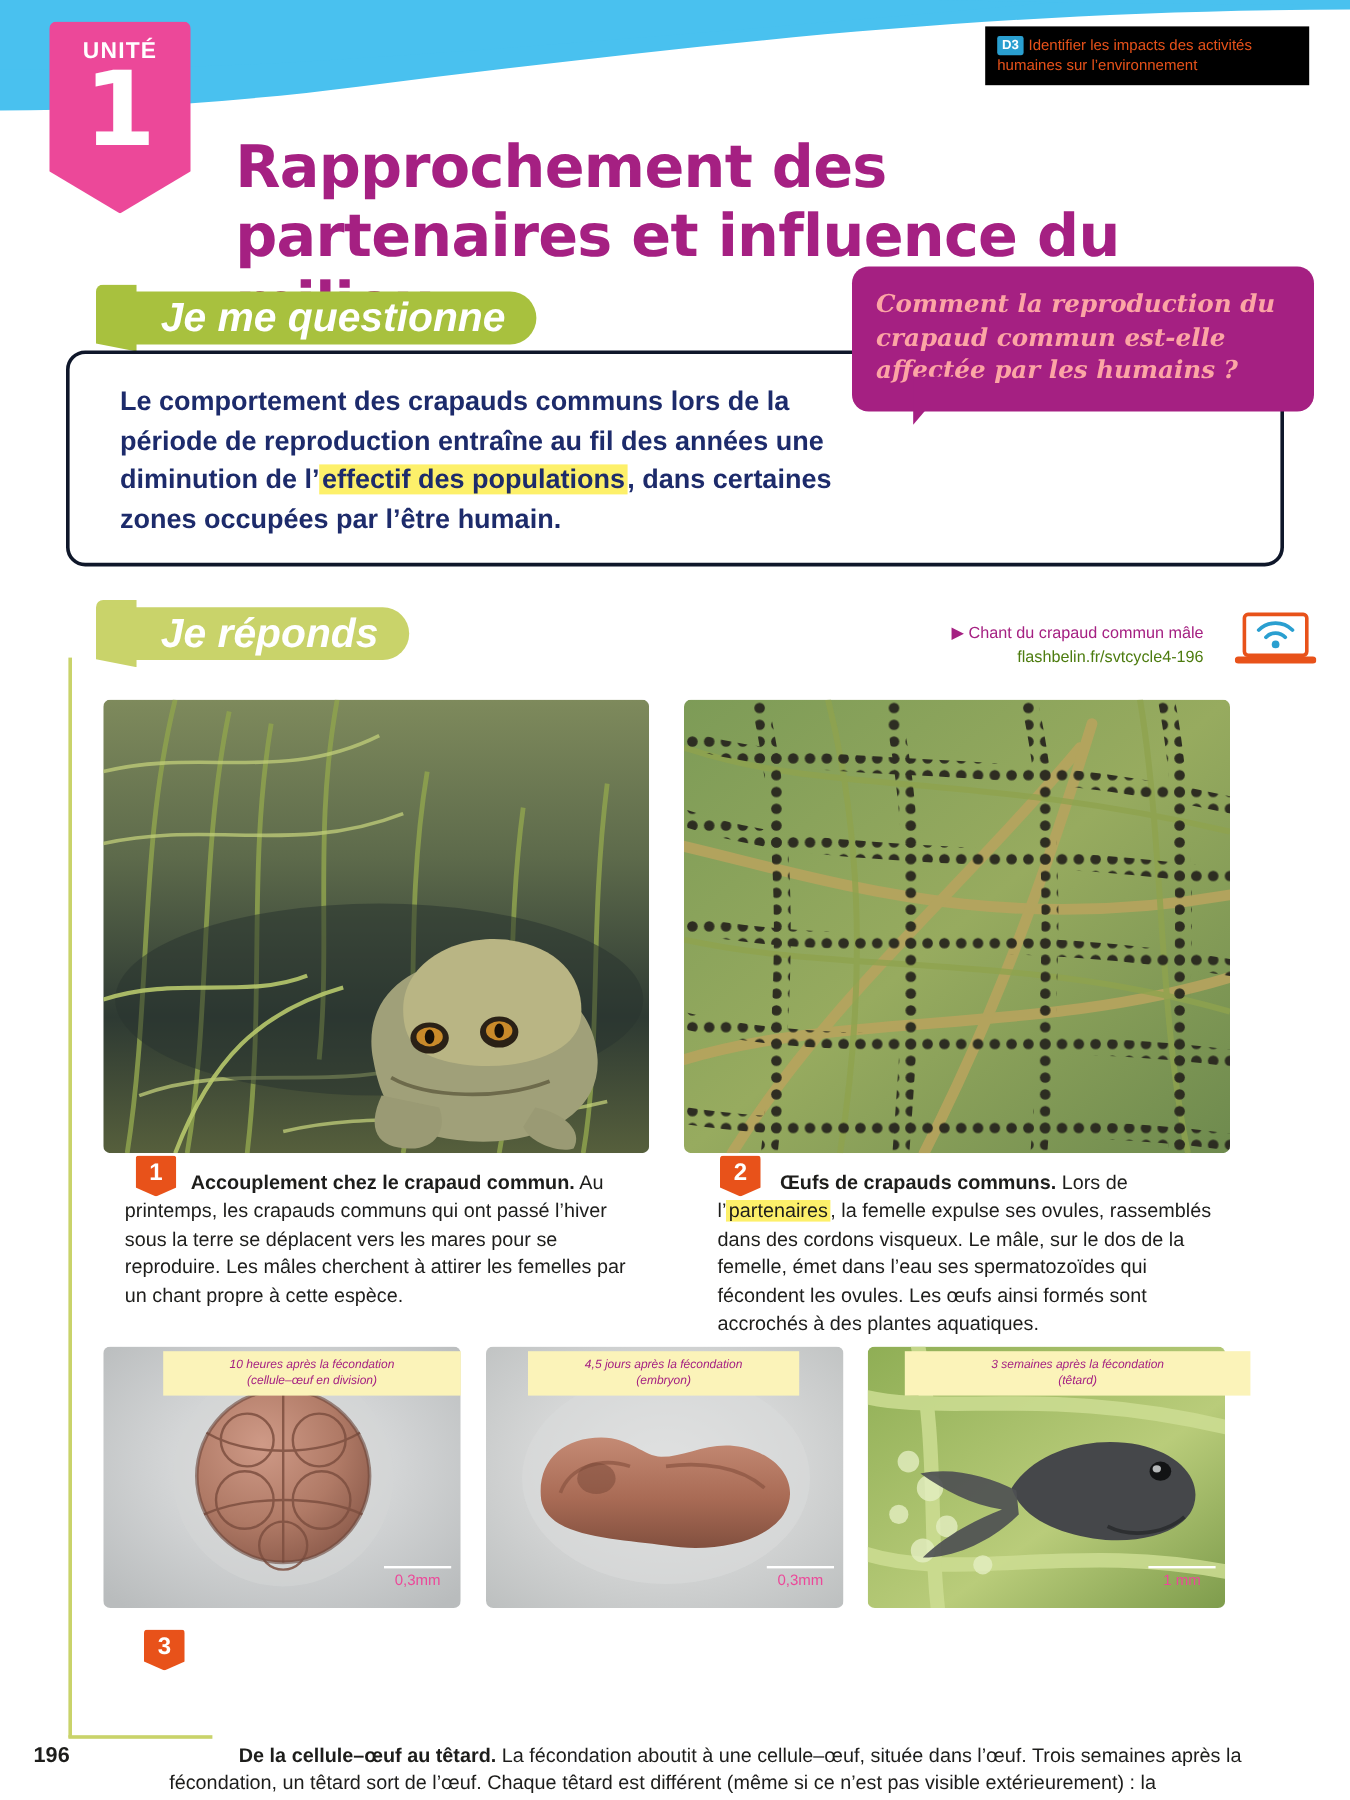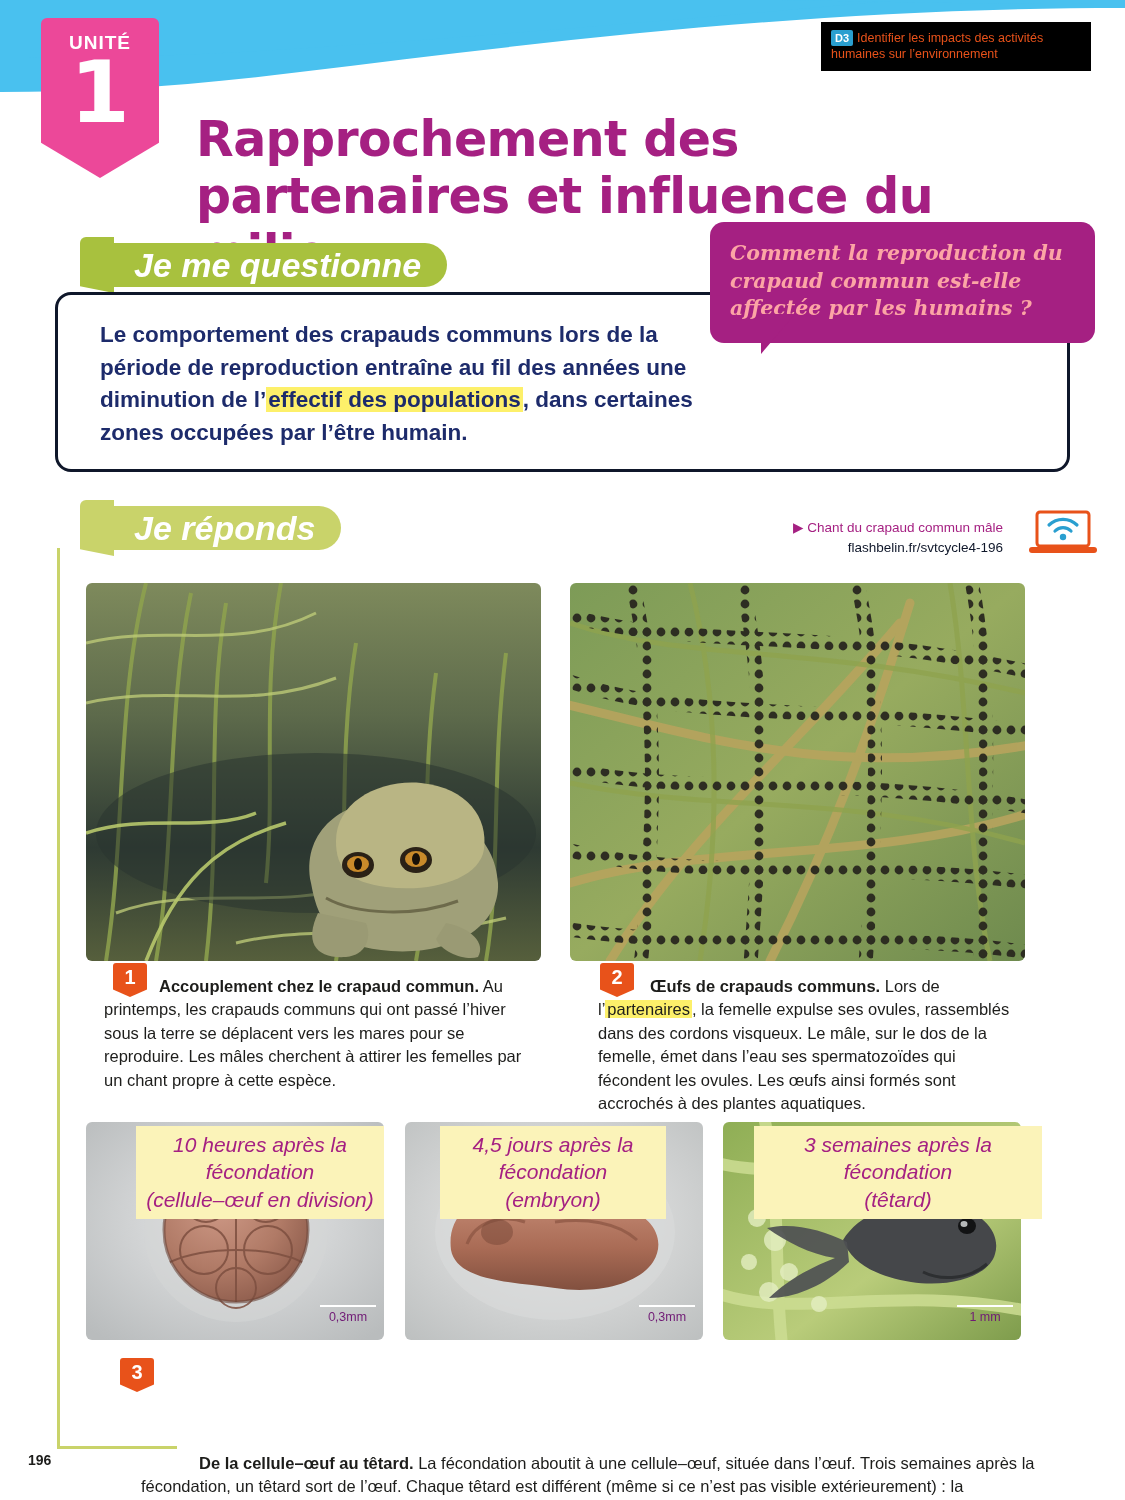--- a/index.html
+++ b/index.html
@@ -111,21 +111,21 @@
     border-right: 34px solid transparent;
     border-top: 40px solid #a52082;
   }
 
   
   .audio-link {
     position: absolute; right: 122px; top: 518px; text-align: right;
     color: #a52082; font-size: 13.5px; line-height: 1.45;
   }
   .audio-link .l1 { font-weight: normal; }
-  .audio-link .l2 { color: #0f172a; }
+  .audio-link .l2 { color: #4d7c0f; }
   .audio-icon {
     position: absolute; right: 28px; top: 510px;
     width: 68px; height: 46px;
   }
 
   
   .left-rule {
     position: absolute; left: 57px; top: 548px; width: 3px; height: 900px;
     background: #c9d36a;
   }
@@ -164,42 +164,42 @@
   }
   .caption b { color: #1d1d1b; }
   #cap-1 { left: 104px; top: 975px; width: 438px; text-indent: 55px; }
   #cap-2 { left: 598px; top: 975px; width: 428px; text-indent: 52px; }
   #cap-3 { left: 110px; top: 1452px; width: 900px; text-indent: 58px; margin-left: 31px; }
 
   
   .micro-label {
     position: absolute;
     background: #fbf3b9; color: #a52082;
-    font-style: italic; font-size: 21px; line-height: 1.3;
+    font-style: italic; font-size: 10px; line-height: 1.3;
     padding: 5px 8px 6px 8px;
     text-align: center;
   }
   #mlabel-1 { left: 136px; top: 1126px; width: 248px; }
   #mlabel-2 { left: 440px; top: 1126px; width: 226px; }
   #mlabel-3 { left: 754px; top: 1126px; width: 288px; }
 
   .scalebar {
-    position: absolute; color: #701a75; font-size: 12.5px;
+    position: absolute; color: #ec4899; font-size: 12.5px;
     padding-top: 3px;
     border-top: 2px solid #fff;
     text-align: center;
   }
   #scale-1 { left: 320px; top: 1305px; width: 56px; }
   #scale-2 { left: 639px; top: 1305px; width: 56px; }
   #scale-3 { left: 957px; top: 1305px; width: 56px; }
 
   
   .page-num {
     position: absolute; left: 28px; top: 1452px;
-    font-size: 14px; font-weight: bold; color: #1d1d1b;
+    font-size: 18px; font-weight: bold; color: #1d1d1b;
   }
 </style>
 </head>
 <body>
 
 <div class="top-band">
   <svg width="1125" height="110" viewBox="0 0 1125 110">
     <path d="M0,0 L1125,0 L1125,8 C820,8 560,40 300,72 C190,86 90,92 0,92 Z" fill="#49c1ef"></path>
     <path d="M0,0 L900,0 C700,18 420,42 240,52 C150,57 70,58 0,58 Z" fill="#49c1ef"></path>
     <path d="M780,0 L1125,0 L1125,4 C1000,4 880,2 780,0 Z" fill="#49c1ef"></path>

